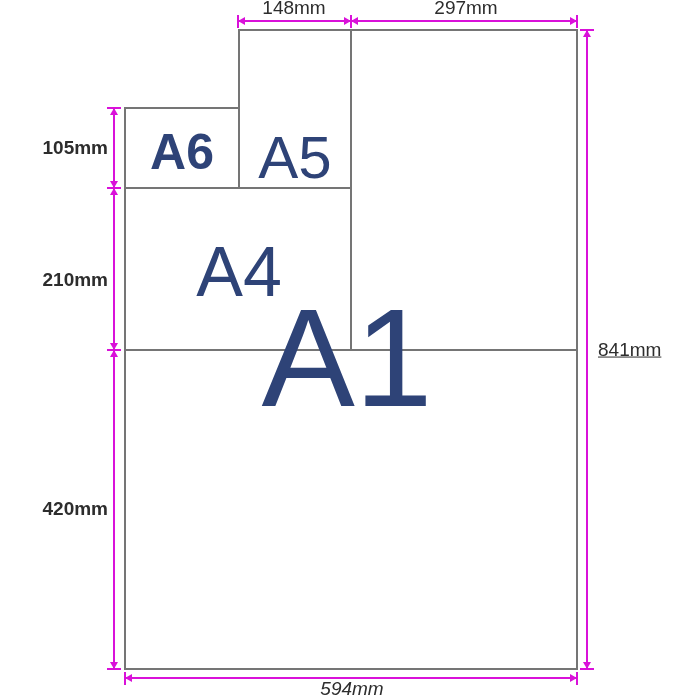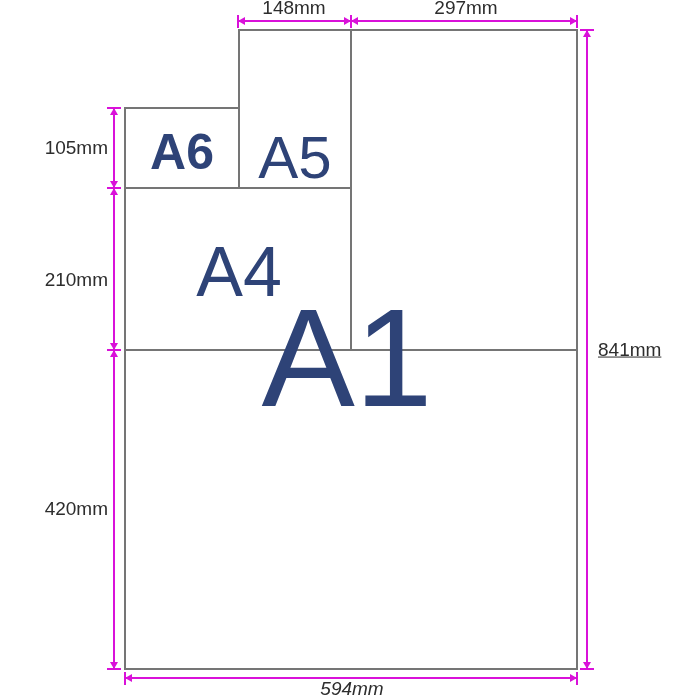--- a/index.html
+++ b/index.html
@@ -19,21 +19,21 @@
   .tick-h{position:absolute;width:14px;height:2px;background:#d911d9;z-index:6;}
   .arr{position:absolute;width:0;height:0;z-index:6;}
   .arr-up{border-left:4px solid transparent;border-right:4px solid transparent;border-bottom:7px solid #d911d9;}
   .arr-down{border-left:4px solid transparent;border-right:4px solid transparent;border-top:7px solid #d911d9;}
   .arr-left{border-top:4px solid transparent;border-bottom:4px solid transparent;border-right:7px solid #d911d9;}
   .arr-right{border-top:4px solid transparent;border-bottom:4px solid transparent;border-left:7px solid #d911d9;}
   .dimtext{
     position:absolute;color:#2d2d2d;font-size:19px;line-height:1.1;white-space:nowrap;z-index:7;
   }
   .dimtext.center{transform:translate(-50%,-50%);}
-  .dimtext.rightalign{transform:translate(-100%,-50%);}
+  .dimtext.rightalign{transform:translate(-100%,-50%);font-weight:bold;}
   .dimtext.leftalign{transform:translate(0,-50%);text-decoration:underline;}
 </style>
 </head>
 <body>
 
 <div class="canvas">
 
   <div class="box" style="left:238px;top:29px;width:114px;height:160px;"></div>
   <div class="box" style="left:124px;top:107px;width:116px;height:82px;"></div>
   <div class="box" style="left:124px;top:187px;width:228px;height:164px;"></div>

